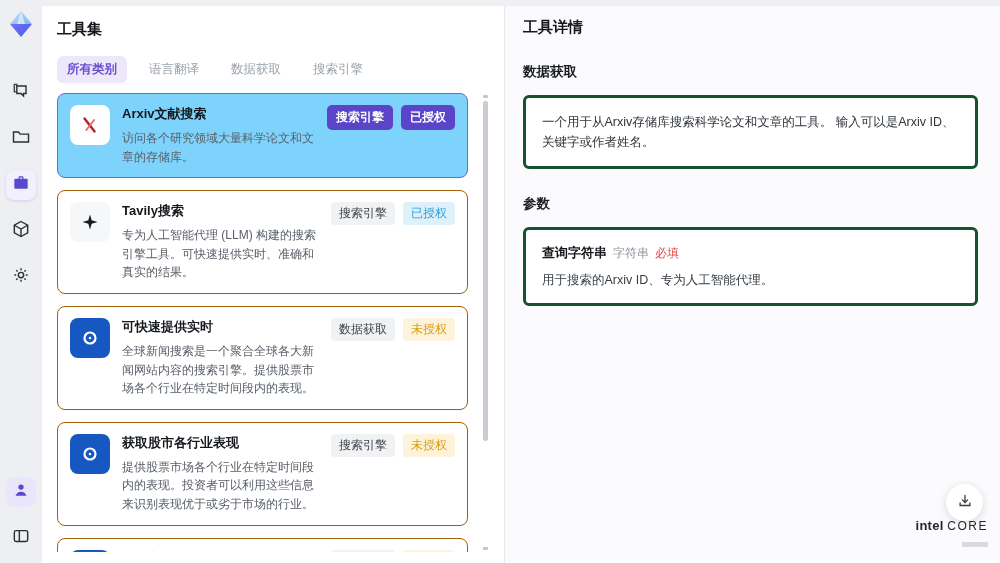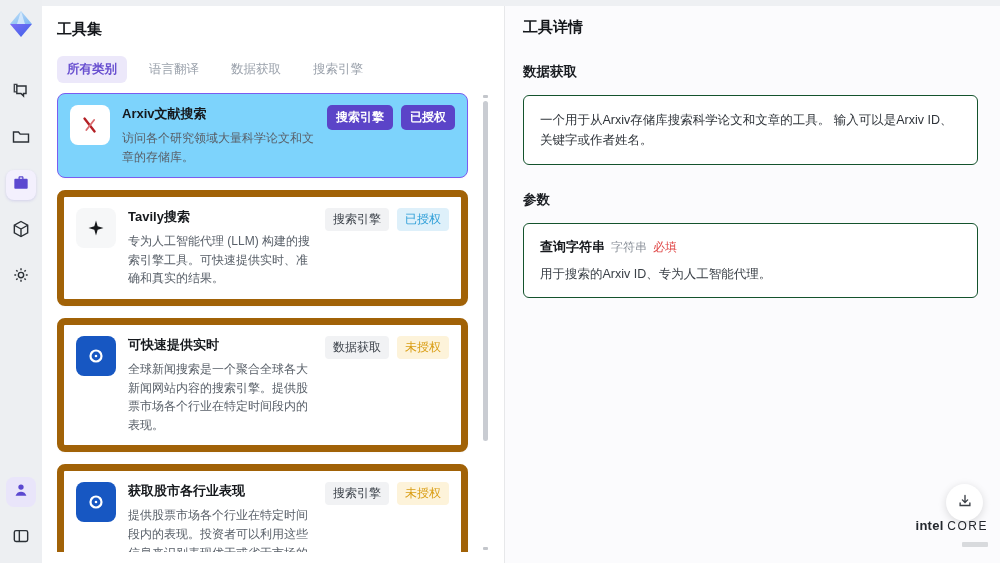--- a/index.html
+++ b/index.html
@@ -16,21 +16,21 @@
   .rail-btn.user { background:#e9e5fa; }
 
   
   .list-panel { position:absolute; left:34px; top:6px; width:462px; bottom:0; background:#fff; padding-left:23px; }
   .panel-title { margin-top:14px; font-size:15px; font-weight:bold; color:#14171b; }
   .tabs { display:flex; gap:12px; margin-top:17px; font-size:12.5px; align-items:center; }
   .tab { padding:5px 10px; border-radius:6px; color:#9aa1ab; cursor:pointer; white-space:nowrap; }
   .tab.active { background:#ece8fa; color:#6950d0; font-weight:bold; }
 
   .tool-list { position:relative; margin-top:10px; height:459px; overflow:hidden; padding-right:28px; }
-  .card { display:flex; align-items:flex-start; background:#fff; border:7px solid #a16207; border-radius:8px; padding:11px 12px; margin-bottom:12px; box-shadow:0 1px 2px rgba(0,0,0,.03); cursor:pointer; }
+  .card { display:flex; align-items:flex-start; background:#fff; border:1px solid #a16207; border-radius:8px; padding:11px 12px; margin-bottom:12px; box-shadow:0 1px 2px rgba(0,0,0,.03); cursor:pointer; }
   .card.selected { background:#7dd3fc; border:1.5px solid #7a5cf0; }
   .tool-icon { width:40px; height:40px; border-radius:8px; flex:none; display:flex; align-items:center; justify-content:center; margin-right:12px; background:#f5f6f7; }
   .icon-arxiv { background:#fff; }
   .icon-tavily { background:#f6f7f8; }
   .icon-blue { background:#1757c2; }
   .card-main { flex:1; min-width:0; }
   .card-title { font-size:13px; font-weight:bold; color:#15181c; margin-bottom:6px; }
   .card-desc { font-size:12px; color:#596069; line-height:1.55; }
   .card-tags { display:flex; gap:8px; margin-left:10px; flex:none; }
   .pill { font-size:12px; padding:3px 8px; border-radius:4px; white-space:nowrap; }
@@ -41,21 +41,21 @@
 
   .scroll-track { position:absolute; right:7px; top:2px; bottom:2px; width:7px; }
   .scroll-arrow { position:absolute; left:1px; width:5px; height:3px; background:#c3c6cb; border-radius:1px; }
   .scroll-arrow.up { top:0; } .scroll-arrow.down { bottom:0; }
   .scroll-thumb { position:absolute; left:1px; top:6px; height:340px; width:5px; background:#c9ccd2; border-radius:3px; }
 
   
   .detail-panel { position:absolute; left:504px; right:0; top:6px; bottom:0; background:#fbfbfd; border-left:1px solid #e7e8ea; padding:0 22px 0 18px; }
   .detail-title { margin-top:12px; font-size:15px; font-weight:bold; color:#14171b; }
   .section-h { margin-top:26px; font-size:13.5px; font-weight:bold; color:#1a1d22; }
-  .box { background:#fff; border:1px solid #14532d; border-radius:6px; padding:14px 16px; margin-top:14px; }
+  .box { background:#fff; border:3px solid #14532d; border-radius:6px; padding:14px 16px; margin-top:14px; }
   .intro-text { font-size:12.5px; color:#2f343a; line-height:1.6; }
   .param-row { display:flex; align-items:baseline; gap:6px; }
   .param-name { font-size:13px; font-weight:bold; color:#15181c; }
   .param-type { font-size:12px; color:#8a9099; }
   .param-req  { font-size:12px; color:#e04848; }
   .param-desc { margin-top:10px; font-size:12.5px; color:#3a4047; }
 
   
   .fab { position:absolute; right:17px; bottom:42px; width:37px; height:37px; border-radius:50%; background:#fff; box-shadow:0 2px 8px rgba(0,0,0,.14); display:flex; align-items:center; justify-content:center; cursor:pointer; z-index:8; }
   .brand { position:absolute; right:12px; bottom:12px; text-align:right; z-index:8; }

